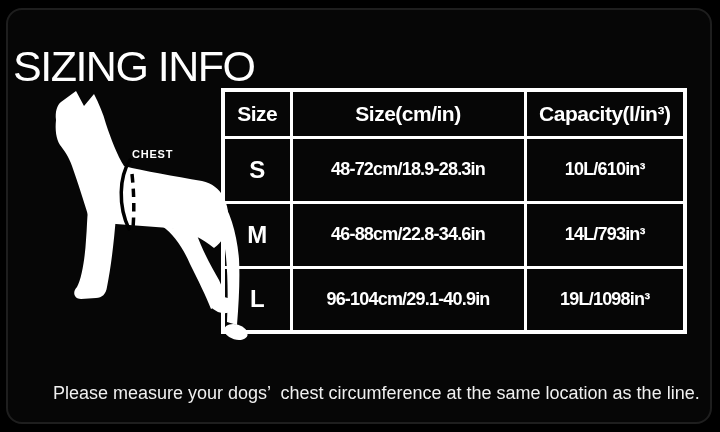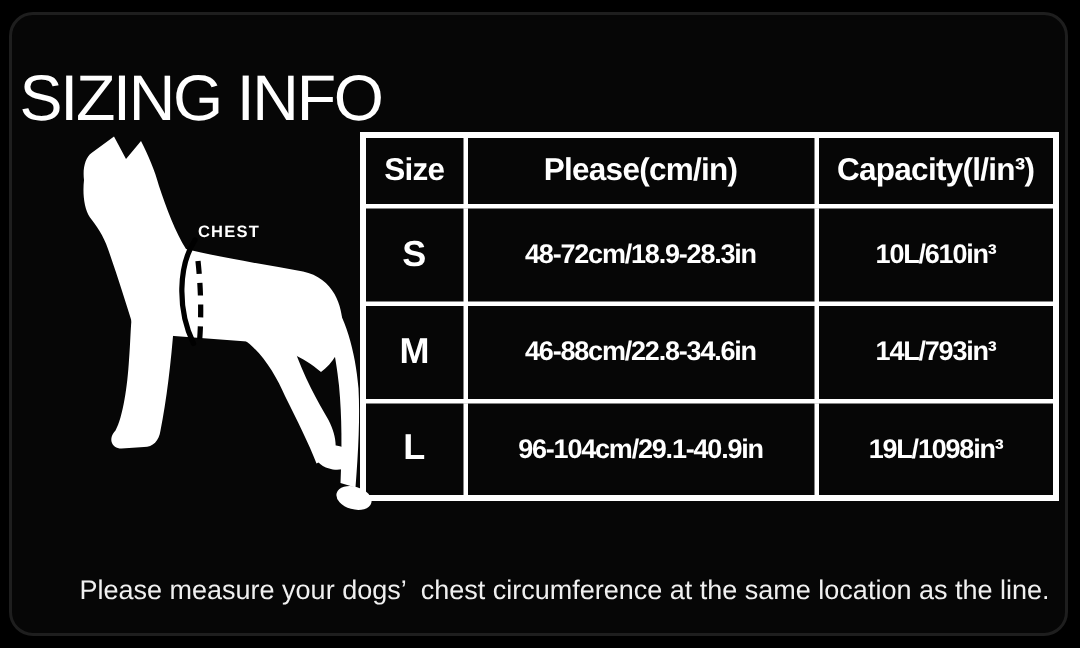--- a/index.html
+++ b/index.html
@@ -39,21 +39,21 @@
   .dog-wrap {
     position: absolute;
     left: 0px;
     top: 82px;
     width: 220px;
     height: 262px;
     padding-left: 44px;
   }
   table.sizing {
     position: absolute;
-    left: 240px;
+    left: 221px;
     top: 88px;
     border-collapse: collapse;
     table-layout: fixed;
     background: transparent;
   }
   table.sizing th, table.sizing td {
     border: 3px solid #ffffff;
     color: #ffffff;
     font-weight: bold;
     text-align: center;
@@ -156,21 +156,21 @@
 
 <table class="sizing">
   <colgroup>
     <col class="col-size">
       <col class="col-chest">
       <col class="col-cap">
   </colgroup>
   <tbody>
       <tr class="head-row">
     <th class="hdr">Size</th>
-    <th class="hdr">Please(cm/in)</th>
+    <th class="hdr">Size(cm/in)</th>
     <th class="hdr">Capacity(l/in³)</th>
   </tr>
   <tr class="data-row">
     <td class="size-cell">S</td>
     <td class="val-cell">48-72cm/18.9-28.3in</td>
     <td class="val-cell">10L/610in³</td>
   </tr>
   <tr class="data-row">
     <td class="size-cell">M</td>
     <td class="val-cell">46-88cm/22.8-34.6in</td>

